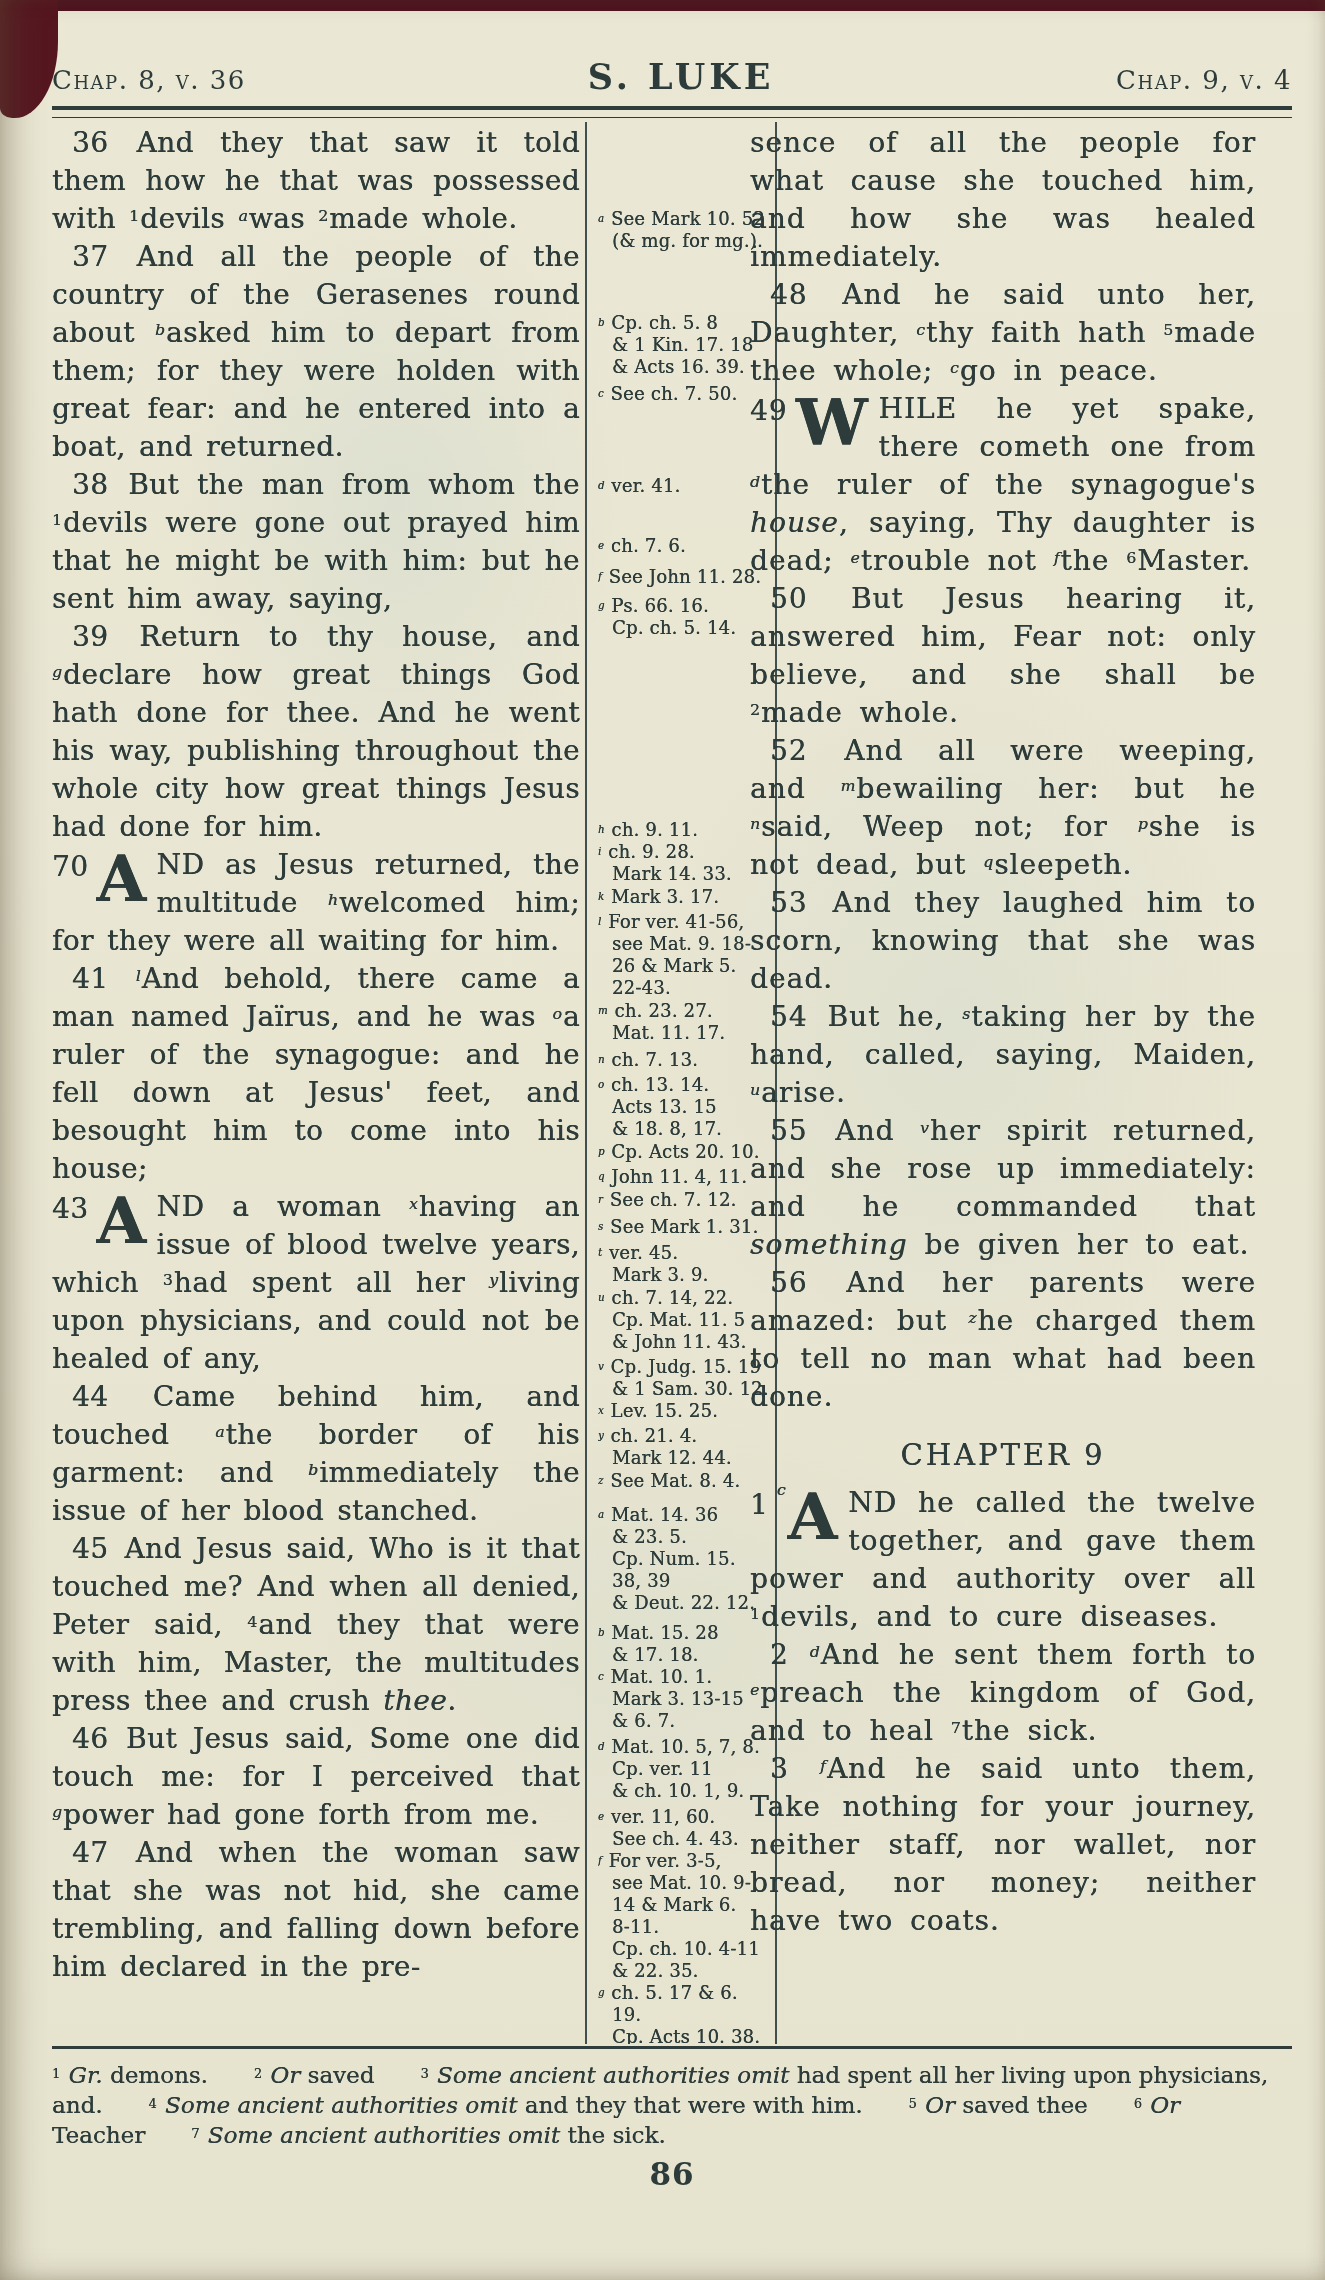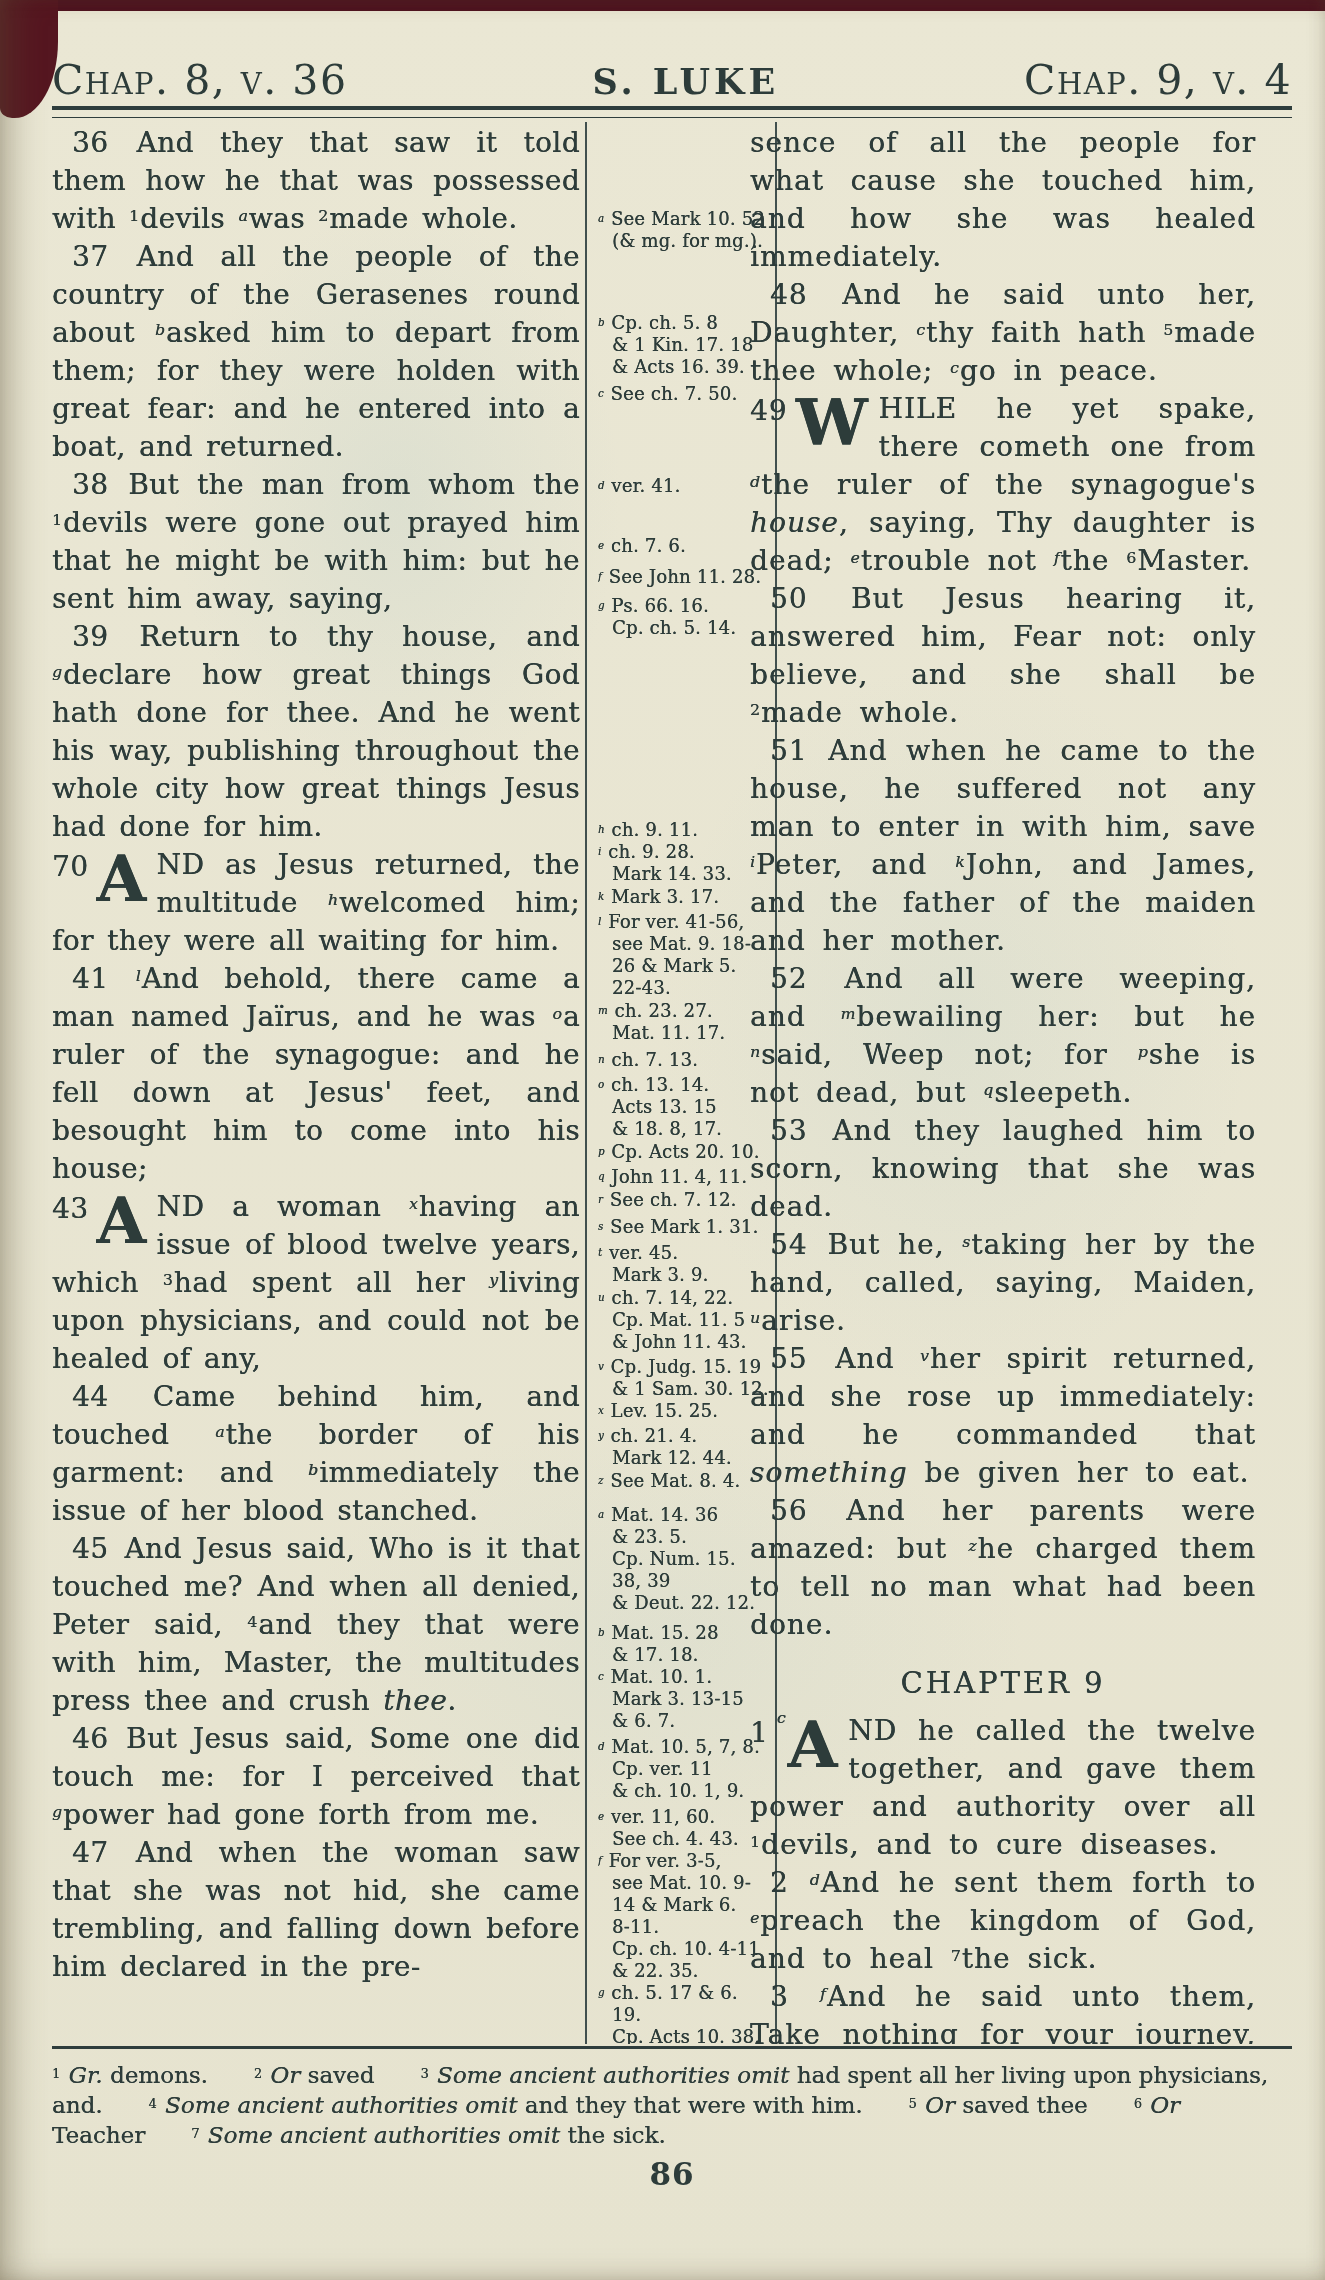--- a/index.html
+++ b/index.html
@@ -19,21 +19,21 @@
   .cover-top{position:absolute;top:0;left:0;width:100%;height:11px;background:#4f1420;}
   .cover-corner{position:absolute;top:0;left:0;width:58px;height:118px;background:#551620;
     border-radius:0 0 75% 12px / 0 0 65% 10px;}
   .page-shadow{position:absolute;inset:0;pointer-events:none;
     box-shadow:inset 26px 0 36px -18px rgba(96,84,58,.45),
                inset -8px 0 20px -10px rgba(96,84,58,.28),
                inset 0 -16px 32px -20px rgba(96,84,58,.35),
                inset 0 12px 22px -16px rgba(70,24,30,.22);}
   .header{position:absolute;top:56px;left:52px;width:1240px;display:flex;
     justify-content:space-between;align-items:baseline;}
-  .chap-ref{font-variant:small-caps;font-size:41px;letter-spacing:1.5px;}
+  .chap-ref{font-variant:small-caps;font-size:26px;letter-spacing:1.5px;}
   .book-title{font-weight:bold;font-size:35px;letter-spacing:4px;}
   .rule-header{position:absolute;top:106px;left:52px;width:1240px;height:7px;
     border-top:4px solid #2e3d3c;border-bottom:1px solid #2e3d3c;}
   .columns{position:absolute;top:122px;left:52px;width:1240px;height:1922px;}
   .col-left{position:absolute;left:0;top:2px;width:528px;height:1920px;overflow:hidden;}
   .col-mid{position:absolute;left:546px;top:0;width:172px;height:1922px;overflow:hidden;}
   .col-right{position:absolute;left:698px;top:2px;width:506px;height:1920px;overflow:hidden;}
   .divider{position:absolute;top:0;width:2px;height:1922px;background:#41504e;}
   .divider.d1{left:533px;}
   .divider.d2{left:723px;}
@@ -132,21 +132,20 @@
       </div>
     <div class="divider d2"></div>
     <div class="col-right" id="col-right">
         <p class="verse cont">sence of all the people for what cause she touched him, and how she was healed immediately.</p>
         <p class="verse"><span class="vnum">48</span> And he said unto her, Daughter, <sup class="rl">c</sup>thy faith hath <sup class="rn">5</sup>made thee whole; <sup class="rl">c</sup>go in peace.</p>
         <p class="verse vdrop"><span class="dropwrap">
             <span class="vnum">49</span>
             <span class="dropcap">W</span>
           </span>HILE he yet spake, there cometh one from <sup class="rl">d</sup>the ruler of the synagogue's <i>house</i>, saying, Thy daughter is dead; <sup class="rl">e</sup>trouble not <sup class="rl">f</sup>the <sup class="rn">6</sup>Master.</p>
         <p class="verse"><span class="vnum">50</span> But Jesus hearing it, answered him, Fear not: only believe, and she shall be <sup class="rn">2</sup>made whole.</p>
-        <p class="verse"><span class="vnum">51</span> And when he came to the house, he suffered not any man to enter in with him, save <sup class="rl">i</sup>Peter, and <sup class="rl">k</sup>John, and James, and the father of the maiden and her mother.</p>
         <p class="verse"><span class="vnum">52</span> And all were weeping, and <sup class="rl">m</sup>bewailing her: but he <sup class="rl">n</sup>said, Weep not; for <sup class="rl">p</sup>she is not dead, but <sup class="rl">q</sup>sleepeth.</p>
         <p class="verse"><span class="vnum">53</span> And they laughed him to scorn, knowing that she was dead.</p>
         <p class="verse"><span class="vnum">54</span> But he, <sup class="rl">s</sup>taking her by the hand, called, saying, Maiden, <sup class="rl">u</sup>arise.</p>
         <p class="verse"><span class="vnum">55</span> And <sup class="rl">v</sup>her spirit returned, and she rose up immediately: and he commanded that <i>something</i> be given her to eat.</p>
         <p class="verse"><span class="vnum">56</span> And her parents were amazed: but <sup class="rl">z</sup>he charged them to tell no man what had been done.</p>
         <div class="chapter-heading">CHAPTER 9</div>
         <p class="verse vdrop"><span class="dropwrap">
             <span class="vnum">1</span>
             <sup class="rl">c</sup>
             <span class="dropcap">A</span>

